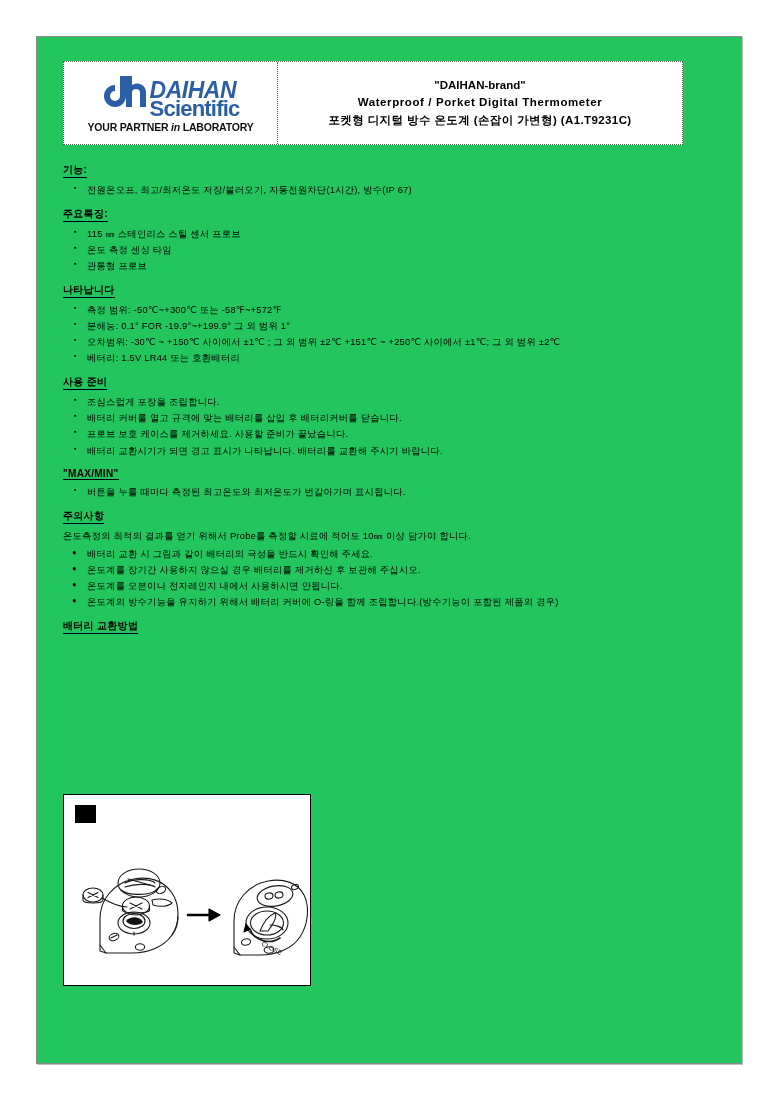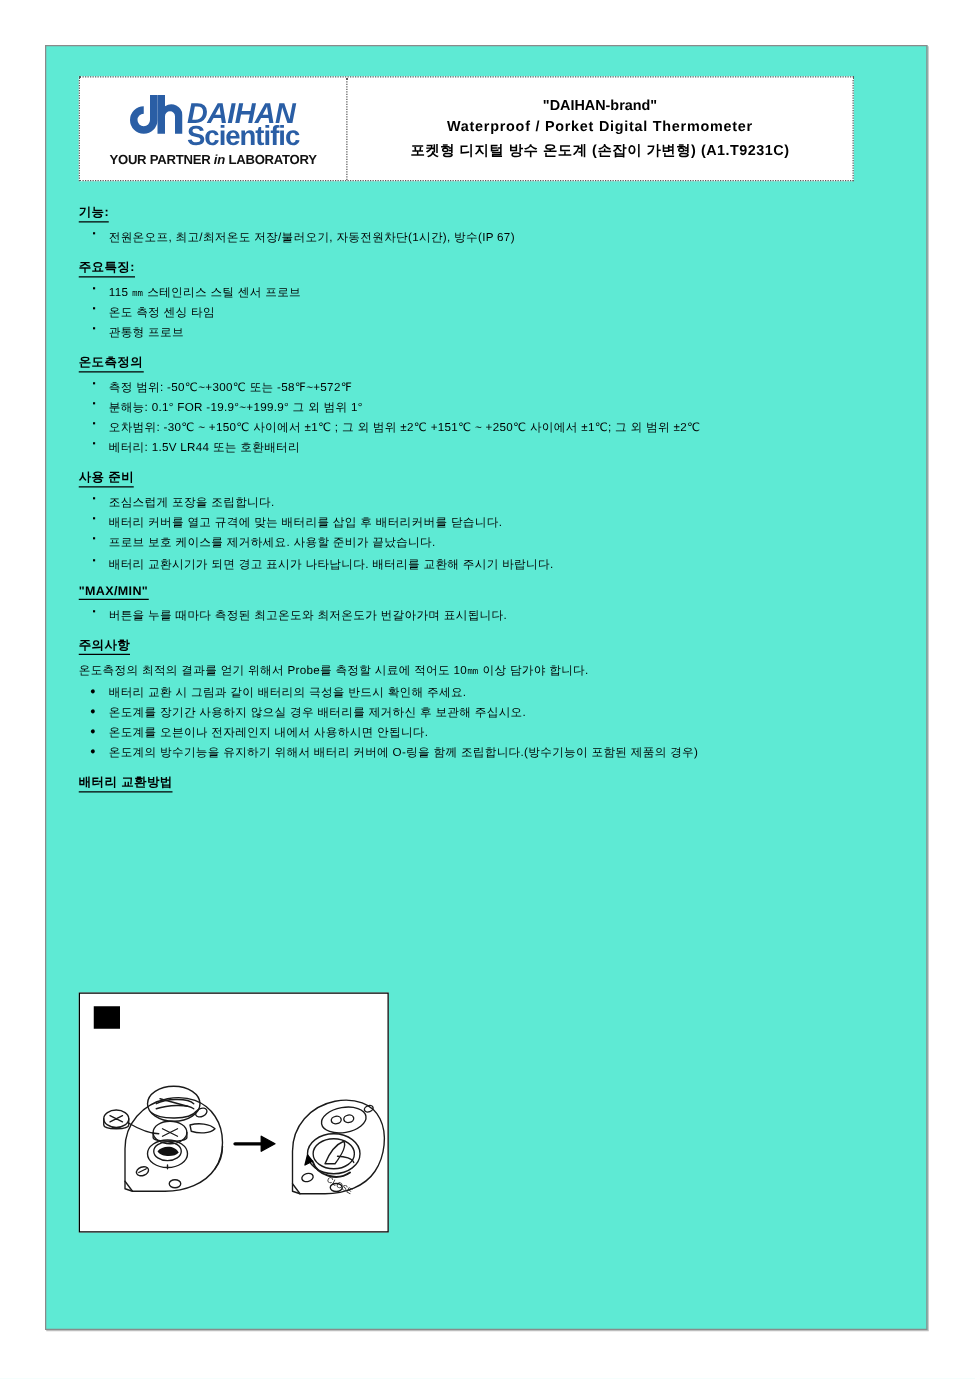--- a/index.html
+++ b/index.html
@@ -17,21 +17,21 @@
   }
 
   .page {
     position: absolute;
     left: 36px;
     top: 36px;
     width: 706px;
     height: 1028px;
     border: 1px solid #8a8a8a;
     box-shadow: 1px 1px 0 #bdbdbd;
-    background: #5eead4;
+    background: #22c55e;
     box-sizing: border-box;
   }
 
   .page-inner {
     position: absolute;
     left: 0; top: 0; right: 0; bottom: 0;
     padding: 0;
   }
 
   
@@ -251,21 +251,21 @@
       <div class="sec">
         <div class="sec-head">주요특징:</div>
         <ul class="bul">
           <li>115 ㎜ 스테인리스 스틸 센서 프로브</li>
           <li>온도 측정 센싱 타임</li>
           <li>관통형 프로브</li>
         </ul>
       </div>
 
       <div class="sec">
-        <div class="sec-head">온도측정의</div>
+        <div class="sec-head">나타납니다</div>
         <ul class="bul">
           <li>측정 범위:  -50℃~+300℃ 또는 -58℉~+572℉</li>
           <li>분해능:  0.1° FOR -19.9°~+199.9° 그 외 범위 1°</li>
           <li>오차범위: -30℃ ~ +150℃ 사이에서 ±1℃ ; 그 외 범위 ±2℃ +151℃ ~ +250℃ 사이에서 ±1℃; 그 외 범위 ±2℃</li>
           <li>베터리: 1.5V LR44 또는 호환배터리</li>
         </ul>
       </div>
 
       <div class="sec">
         <div class="sec-head">사용 준비</div>

